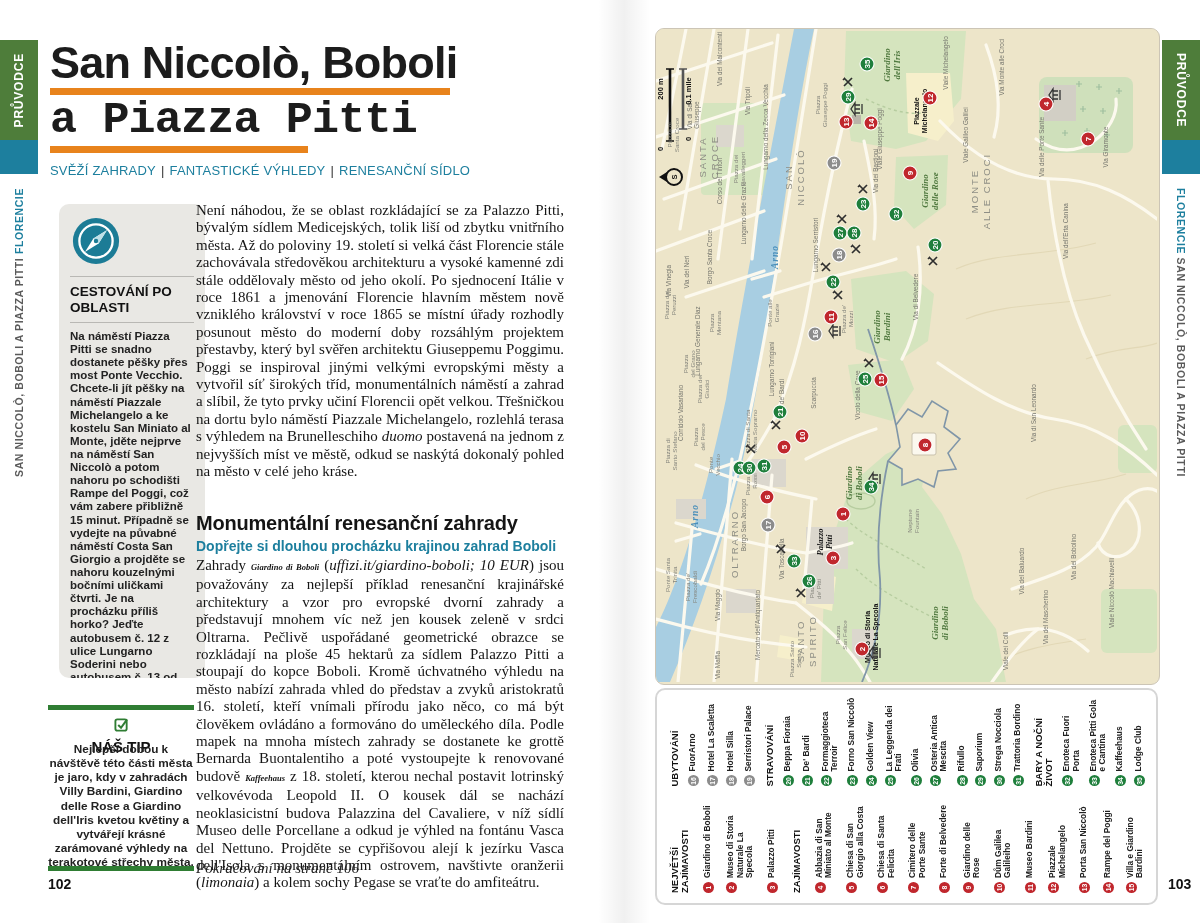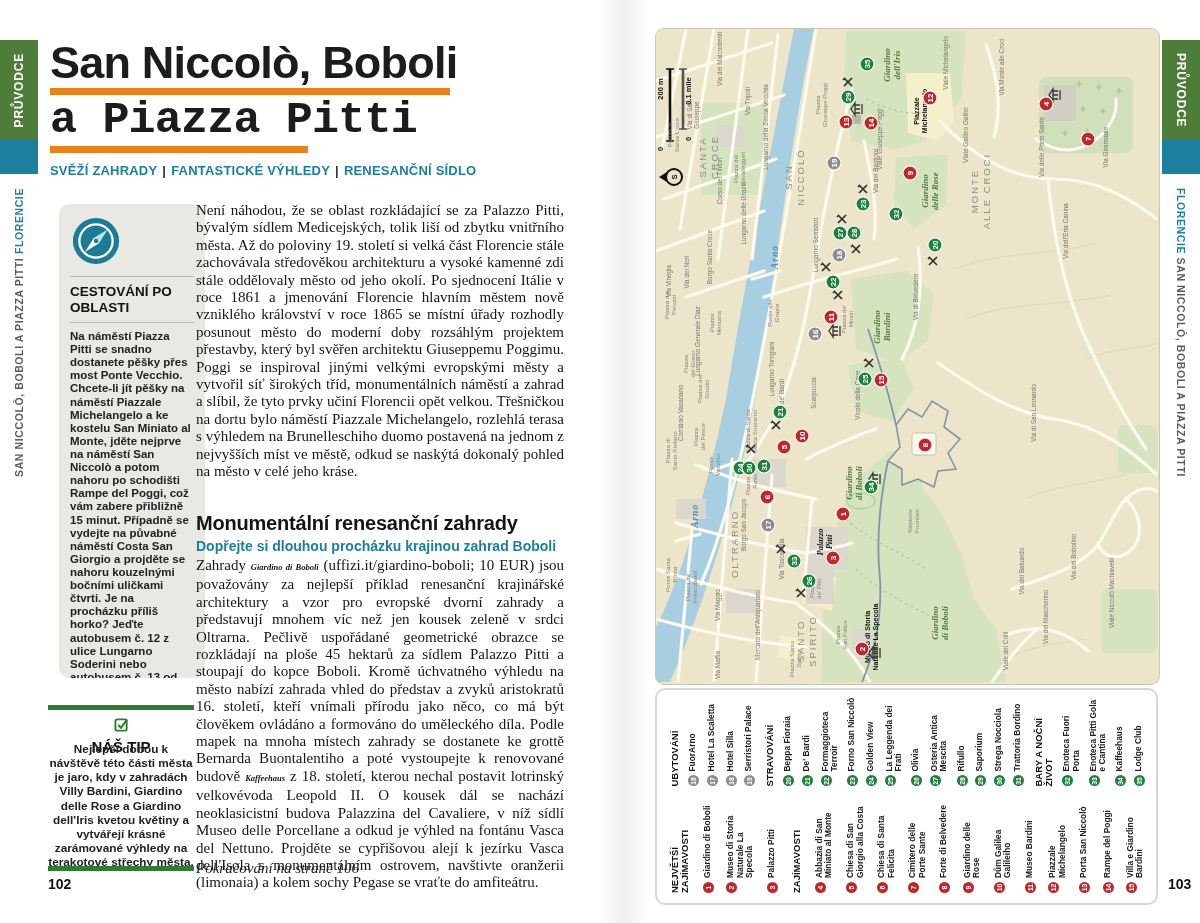--- a/index.html
+++ b/index.html
@@ -12,33 +12,33 @@
   .tealblock{background:#1d7f9e;}
   .vlabel-up{writing-mode:vertical-rl;transform:rotate(180deg);}
   .vlabel-down{writing-mode:vertical-rl;}
   .edge-title{color:#fff;font-weight:700;font-size:12px;letter-spacing:.8px;}
   .edge-sub{font-weight:700;font-size:10.5px;letter-spacing:.6px;color:#5a5a5a;white-space:nowrap;}
   .edge-sub .city{color:#1d7f9e;}
   .edgecenter{display:flex;align-items:center;justify-content:center;}
   
   .title{font-weight:800;font-size:45px;letter-spacing:-.8px;color:#1c1c1c;line-height:1;}
   .orangebar{background:#e8831c;height:7px;}
-  .tags{font-weight:700;font-size:13px;color:#1d7f9e;letter-spacing:.2px;}
+  .tags{font-weight:400;font-size:13px;color:#1d7f9e;letter-spacing:.2px;}
   .tags .sep{color:#333;padding:0 5px;}
   .graybox{background:#e9e8e4;border-radius:10px;padding:11px 11px;width:146px;height:474px;
            box-sizing:border-box;overflow:hidden;}
   .gb-rule{border-top:1px solid #b9b8b4;margin:7px 0;}
   .gb-head{font-weight:800;font-size:13.5px;line-height:1.15;color:#111;}
   .gb-body{font-weight:700;font-size:11.5px;line-height:1.14;color:#222;}
   .tipbar{background:#2f7d33;height:5px;width:146px;}
   .tip-head{font-weight:800;font-size:15px;color:#111;display:flex;align-items:center;justify-content:center;gap:6px;}
   .tip-body{font-weight:700;font-size:11.8px;line-height:1.2;color:#222;text-align:center;}
   .serifcol{font-family:"Liberation Serif",serif;font-size:15px;line-height:17.4px;text-align:justify;color:#151515;}
   .serifcol .b{font-weight:700;}
-  .serifcol .i{}
+  .serifcol .i{font-style:italic;}
   .sec-head{font-weight:800;font-size:20px;color:#151515;letter-spacing:-.2px;}
   .sec-sub{font-weight:700;font-size:14px;color:#1d7f9e;}
   .contin{font-family:"Liberation Serif",serif;font-style:italic;font-size:15px;color:#222;}
   .pagenum{font-weight:800;font-size:14px;color:#111;}
   .gutter{background:linear-gradient(to right,rgba(0,0,0,0) 0%,rgba(0,0,0,.06) 50%,rgba(0,0,0,0) 100%);}
   
   .mapbox{left:655px;top:28px;width:503px;height:655px;border:1px solid #ccc5b6;border-radius:9px;
           overflow:hidden;background:#ede5c9;}
   .ml{font-family:"Liberation Sans",sans-serif;}
   .d{font-size:9.5px;fill:#8e8e85;letter-spacing:2px;}

